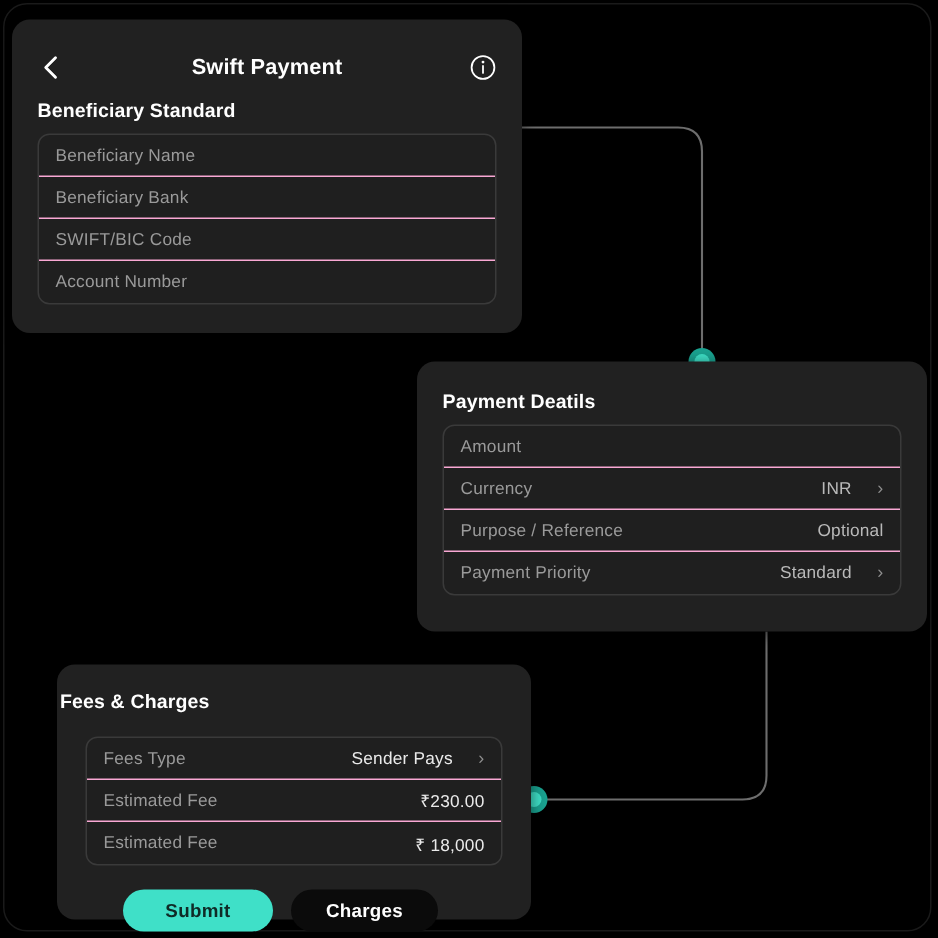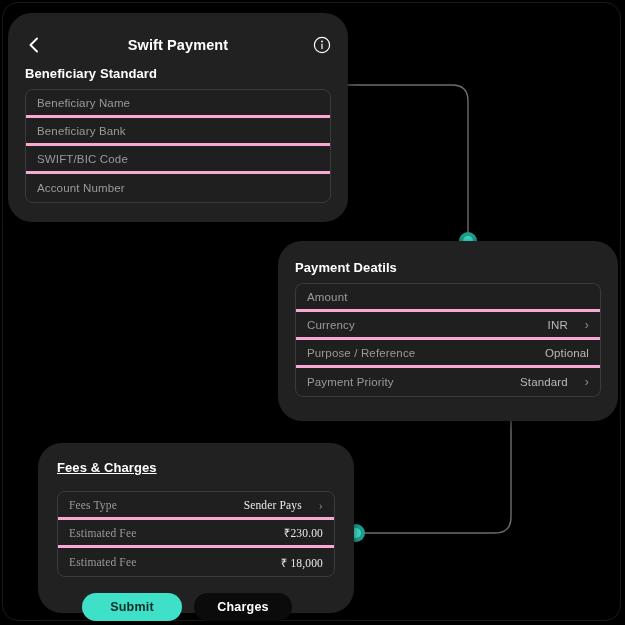--- a/index.html
+++ b/index.html
@@ -48,21 +48,21 @@
     stroke: #6d6d6d;
     stroke-width: 1.4;
   }
   .dot-outer { fill: #1aa391; }
   .dot-inner { fill: #3fe0c8; }
 
   
   .card {
     position: absolute;
     background: #212121;
-    border-radius: 24px;
+    border-radius: 12px;
     box-sizing: border-box;
     box-shadow: 0 2px 10px rgba(0,0,0,0.55);
   }
 
   
   #card-swift {
     left: 8px;
     top: 13px;
     width: 340px;
     height: 209px;
@@ -116,21 +116,21 @@
     border-radius: 8px;
     overflow: hidden;
     background: #1f1f1f;
   }
   .field-row {
     height: 28px;
     display: flex;
     align-items: center;
     justify-content: space-between;
     padding: 0 11px;
-    border-bottom: 3px solid #f9a8d4;
+    border-bottom: 1px solid #f9a8d4;
     box-sizing: border-box;
   }
   .field-row:last-child { border-bottom: none; }
   .field-label {
     color: #9a9a9a;
     font-size: 11.5px;
     letter-spacing: 0.15px;
   }
   .field-value {
     display: flex;
@@ -158,22 +158,22 @@
   }
   #card-payment .section-title { margin-top: 19px; }
 
   
   #card-fees {
     left: 38px;
     top: 443px;
     width: 316px;
     height: 170px;
   }
-  #card-fees .section-title { margin-top: 17px; margin-left: 19px; text-decoration: underline; }
-  #card-fees .field-list { margin: 16px 19px; font-family: Liberation Serif, serif; }
+  #card-fees .section-title { margin-top: 17px; margin-left: 2px; }
+  #card-fees .field-list { margin: 16px 19px; }
 
   .button-row {
     display: flex;
     align-items: center;
     gap: 12px;
     margin: 16px 0 0 44px;
   }
   .btn {
     border: none;
     border-radius: 20px;

